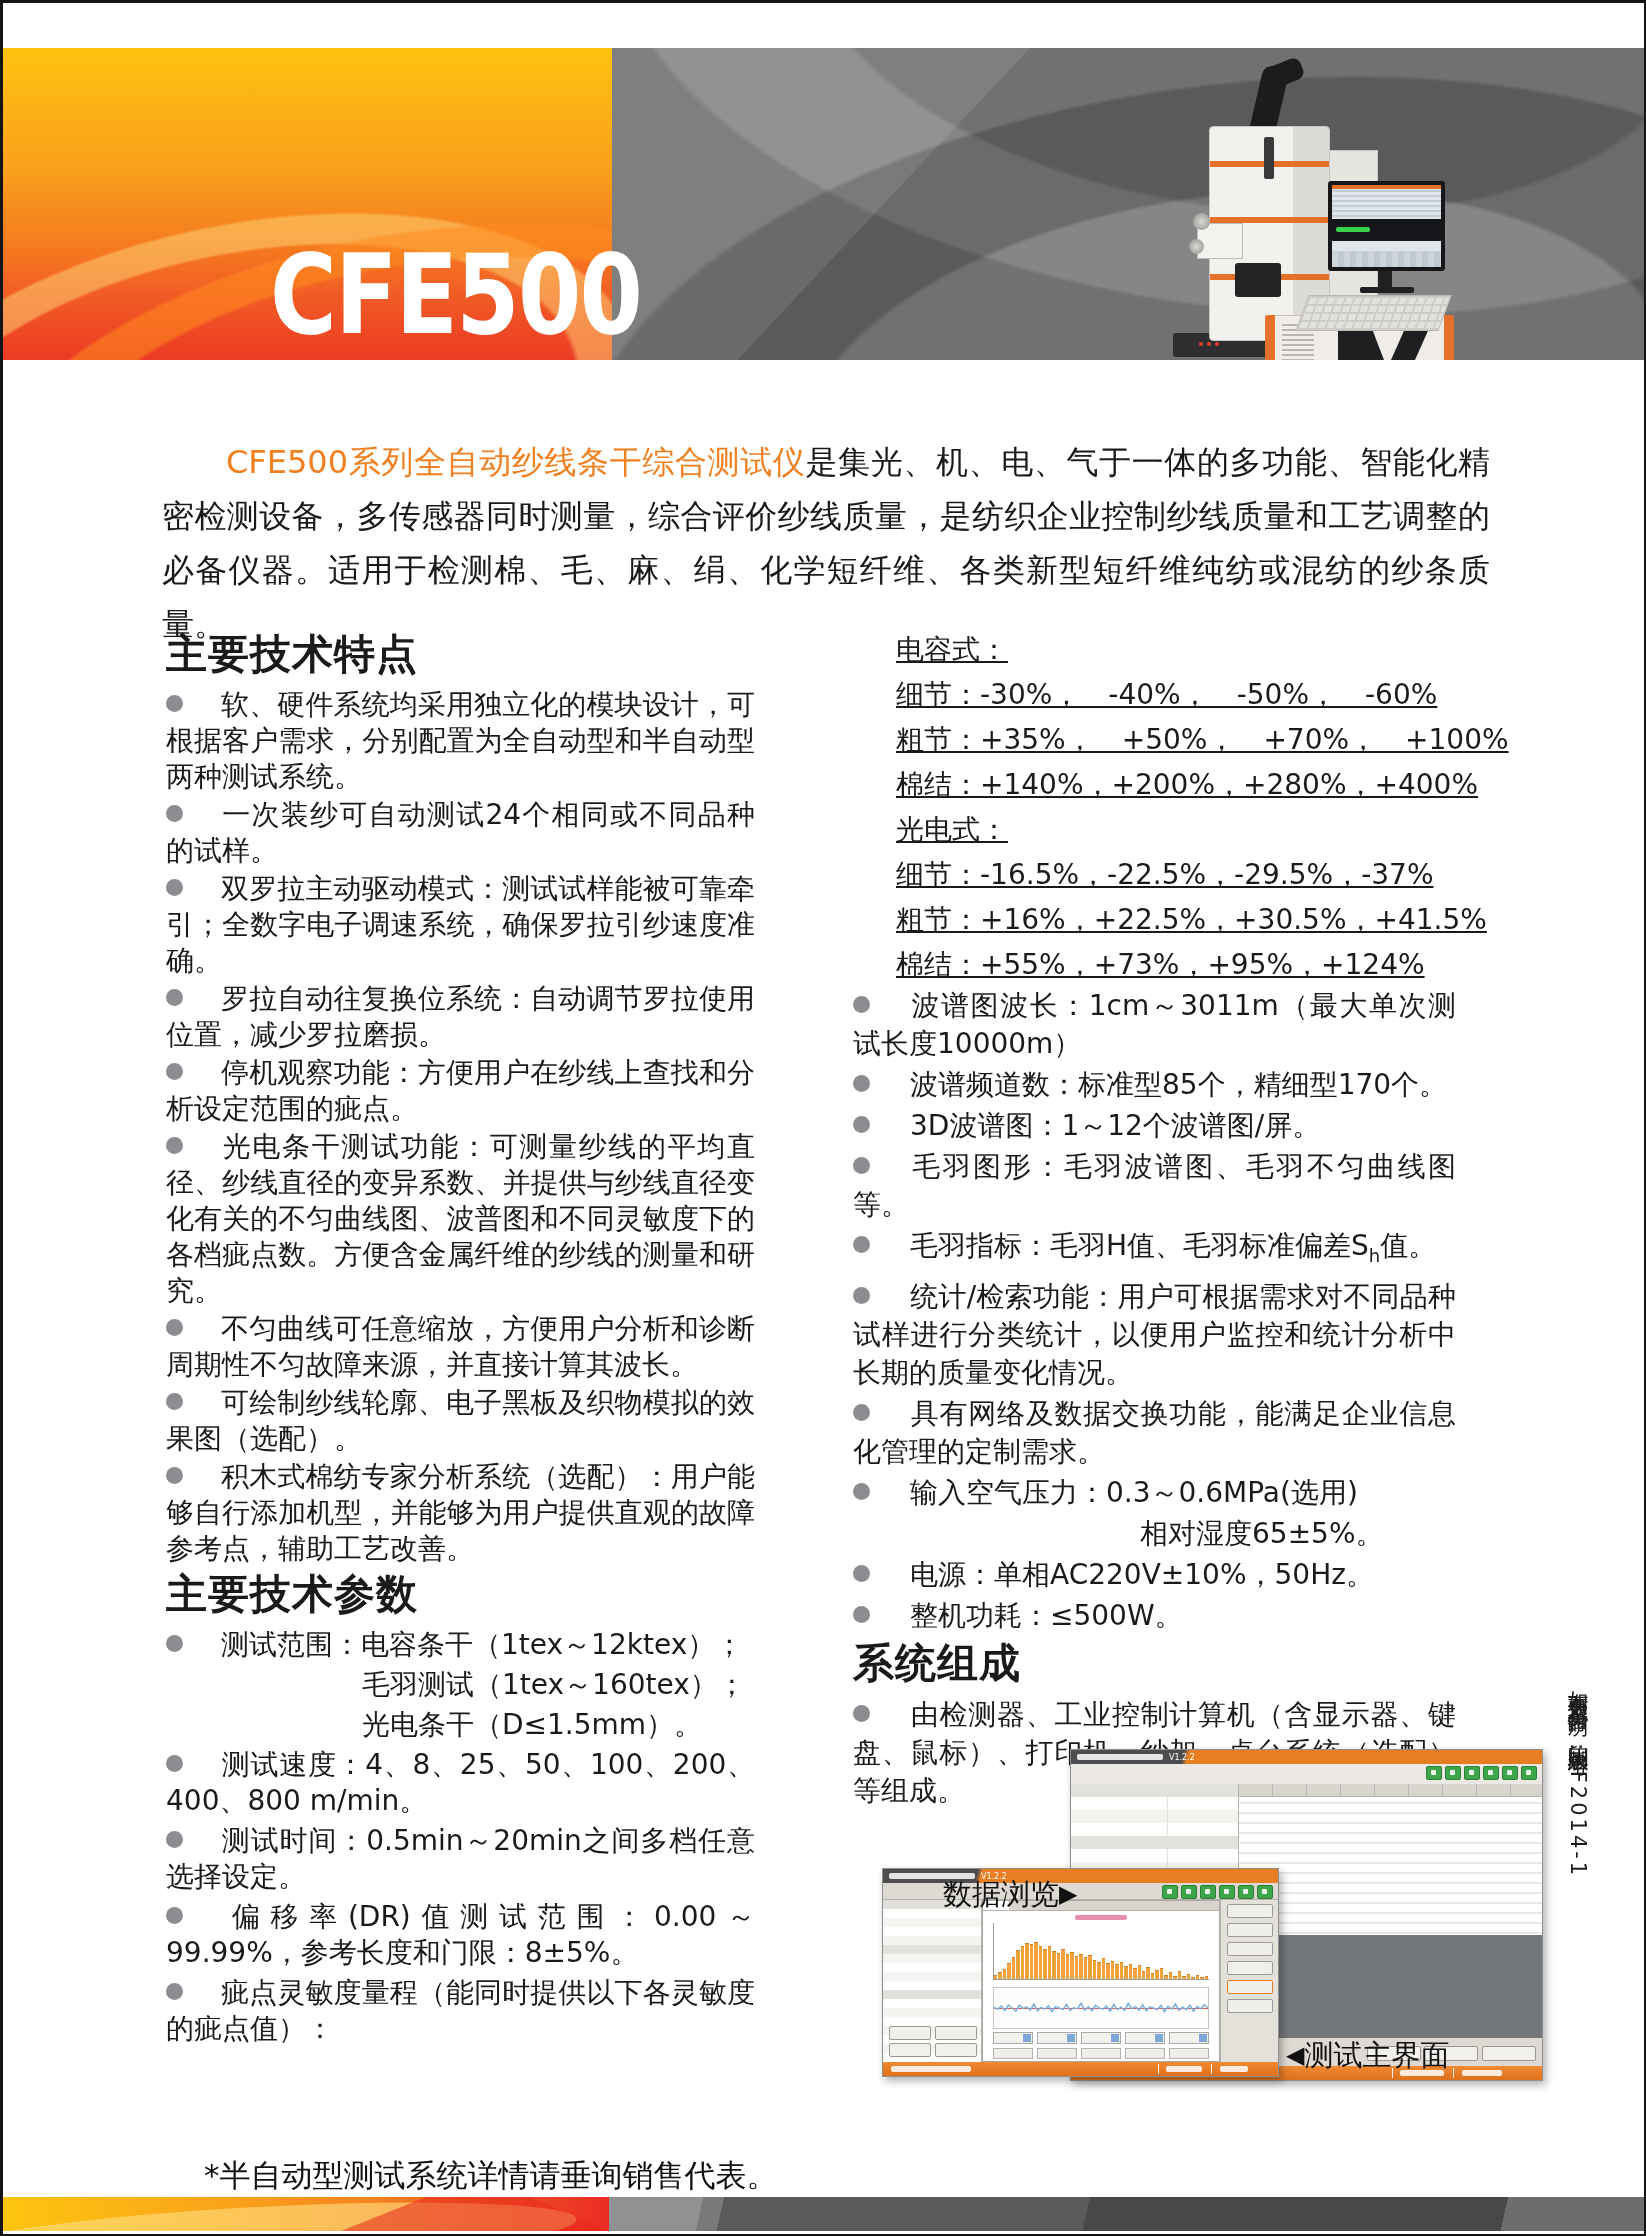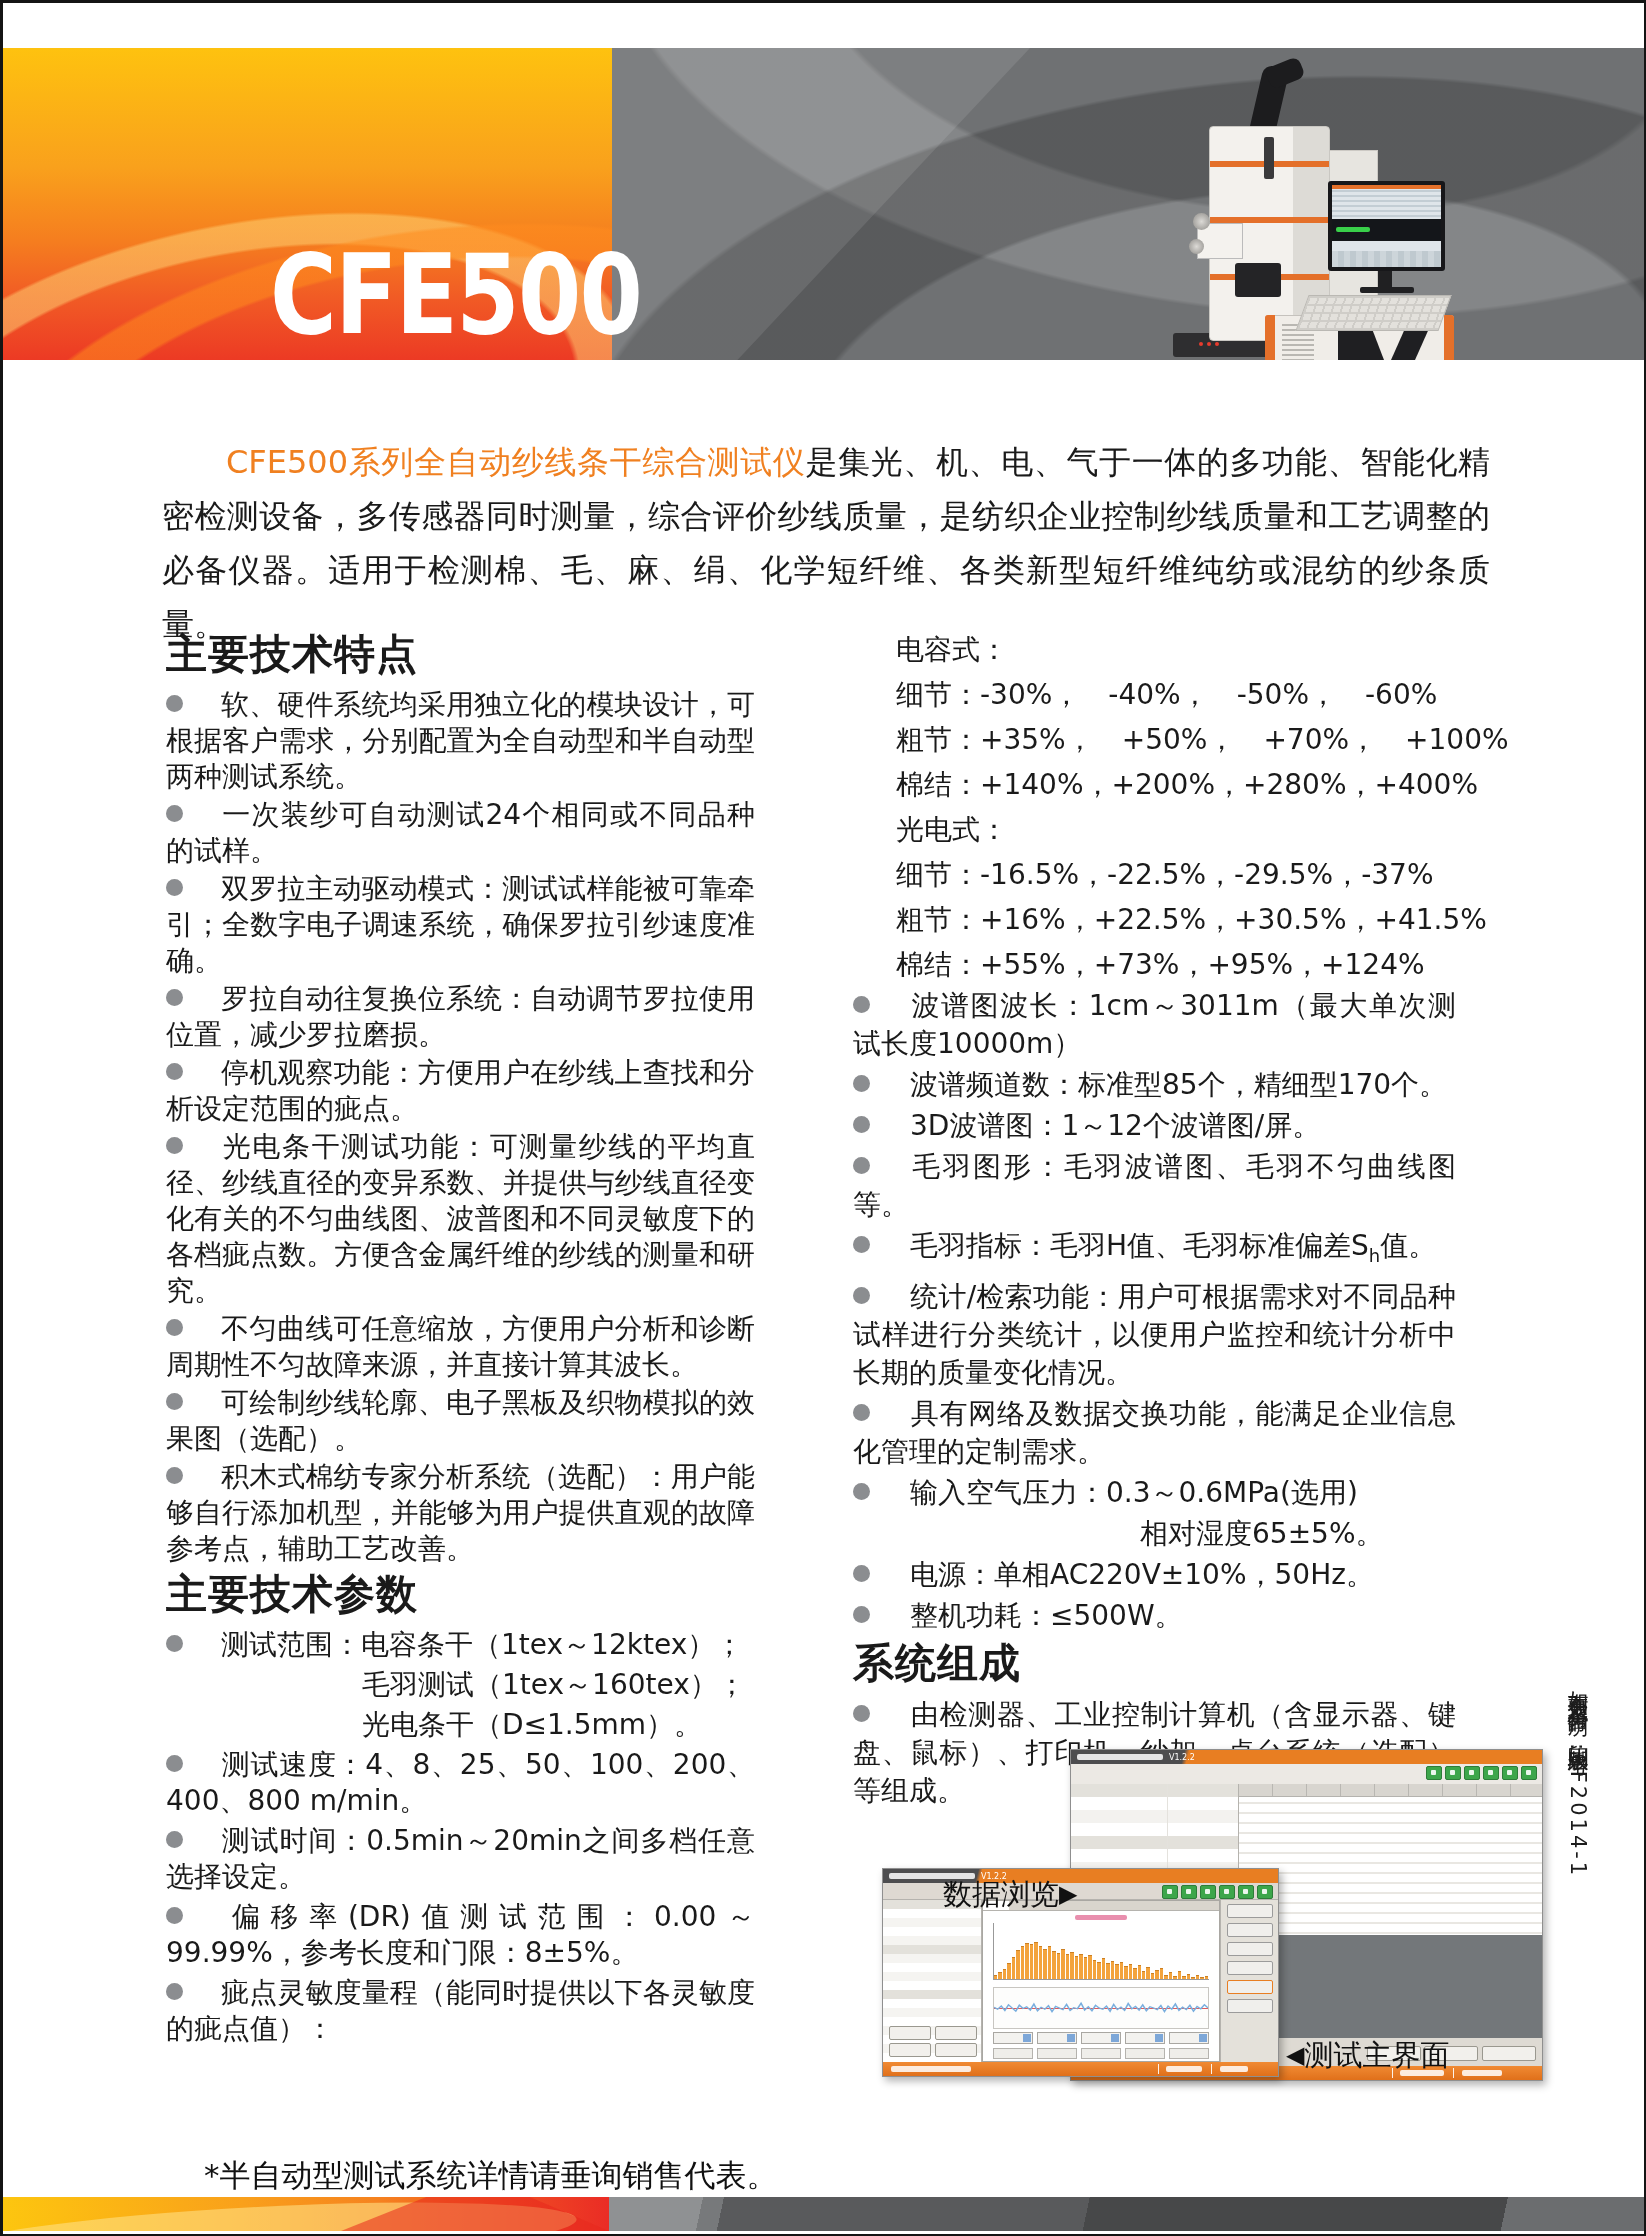--- a/index.html
+++ b/index.html
@@ -82,21 +82,21 @@
   .h1{font-size:41px;font-weight:700;line-height:50px;letter-spacing:1px;margin:2px 0 8px;text-align:left;}
   .li{margin:0 0 2px 0;}
   .params .li{margin-bottom:4px;}
   .col-right .li{margin-bottom:3px;}
   .dot{display:inline-block;width:17px;height:17px;border-radius:50%;
      background:var(--bullet_gray,#8b8d90);margin-right:38px;vertical-align:2px;}
   .col-right .dot{margin-right:40px;}
   .cont-a{padding-left:196px;margin:0 0 4px 0;text-align:left;}
   .cont-b{padding-left:287px;margin:0 0 3px 0;text-align:left;}
   .spec-block{padding-left:43px;text-align:left;}
-  .spec-line{line-height:45px;margin:0;white-space:nowrap;}
+  .spec-line{line-height:45px;margin:0;white-space:nowrap;text-decoration:underline;}
   sub{font-size:18px;}
 
   
   .win{position:absolute;background:#ece9e4;border:1px solid #8f8f8f;box-shadow:3px 4px 8px rgba(0,0,0,.3);overflow:hidden;}
   .win-back{left:1070px;top:1749px;width:471px;height:330px;z-index:10;}
   .win-front{left:882px;top:1868px;width:395px;height:207px;z-index:12;}
   .mini-titlebar{position:absolute;left:0;top:0;width:100%;height:14px;
      background:linear-gradient(105deg,#4d4d4f 0 24%,var(--window_orange,#e87e22) 25% 100%);}
   .mini-title-smudge{position:absolute;left:6px;top:4px;width:86px;height:6px;background:rgba(255,255,255,.85);border-radius:2px;}
   .mini-version{position:absolute;left:98px;top:3px;font-size:8px;color:#ffffff;line-height:9px;}

